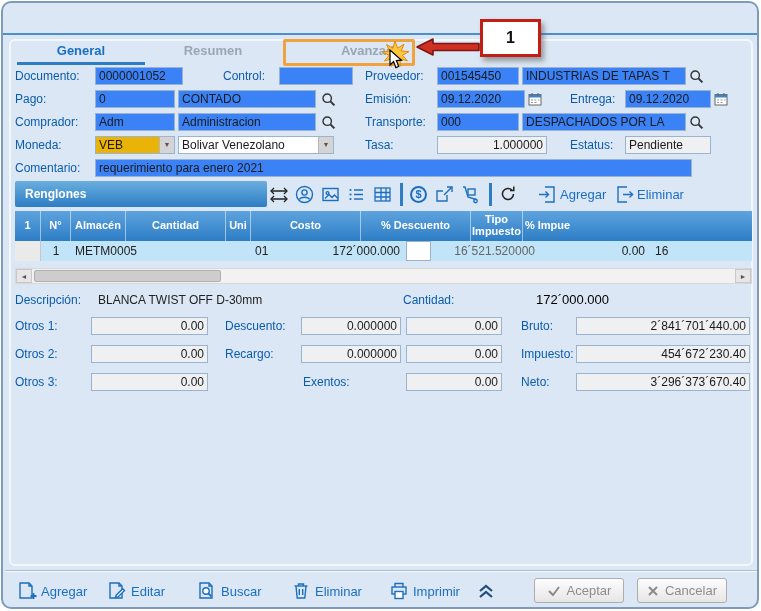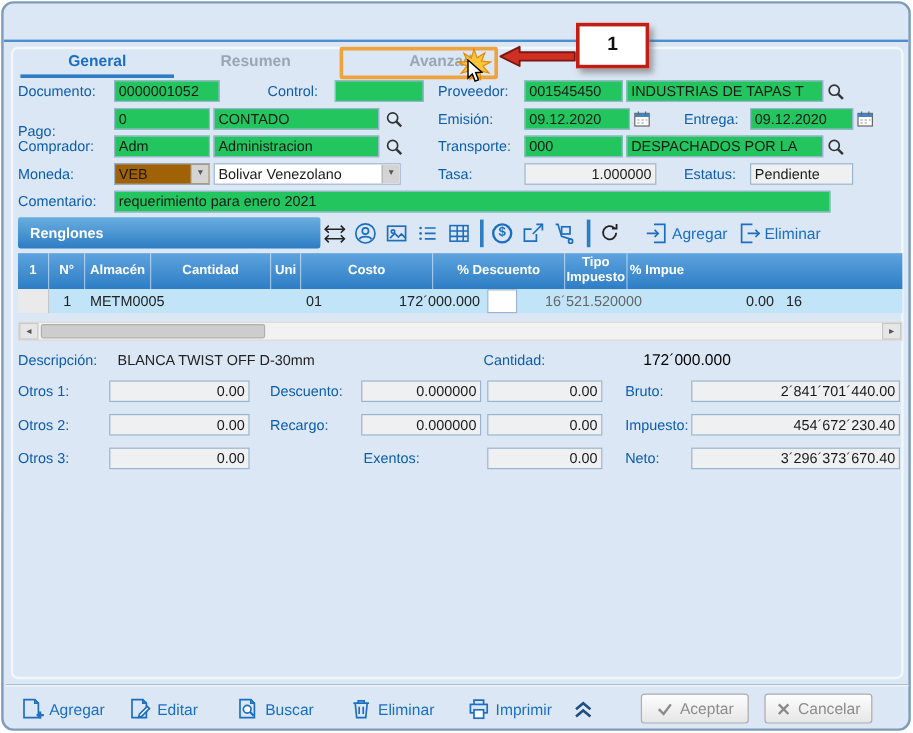--- a/index.html
+++ b/index.html
@@ -11,26 +11,26 @@
   .title-rule { position: absolute; left: 0; top: 30px; width: 100%; height: 2px; background: #4d8fcc; }
   .panel { position: absolute; left: 6px; top: 36px; width: 744px; height: 527px;
            border: 2px solid #f2f7fc; border-radius: 6px; }
   .tab { position: absolute; top: 40px; height: 20px; text-align: center; font-size: 13px; font-weight: bold; cursor: pointer; }
   .tab.active { color: #1a6fc4; }
   .tab.inactive { color: #9aa6b4; }
   .tab-underline { position: absolute; top: 59px; height: 3px; background: #2d7dc5; }
   .hl-box { position: absolute; left: 280px; top: 36px; width: 132px; height: 27px;
             border: 3px solid #f0a23c; border-radius: 2px; z-index: 40; }
   .lbl { position: absolute; color: #0b5cad; font-size: 12px; white-space: nowrap; }
-  .inp { position: absolute; height: 18px; background: #22c55e; border: 1px solid #9ab4cf;
+  .inp { position: absolute; height: 18px; background: #3b82f6; border: 1px solid #9ab4cf;
          font-size: 12px; color: #1a1a1a; padding: 1px 3px 0 3px; line-height: 15px;
          white-space: nowrap; overflow: hidden; }
   .gray { background: #eef0f2; }
   .num { text-align: right; }
-  .sel { background: #a16207; padding-right: 17px; }
+  .sel { background: #eab308; padding-right: 17px; }
   .dd { position: absolute; right: 0; top: 0; width: 15px; height: 16px; background: #d4d4d4;
         border-left: 1px solid #b5b5b5; font-size: 7px; color: #555; text-align: center; line-height: 16px; }
   .icon-btn { position: absolute; cursor: pointer; line-height: 0; }
   .rng-bar { position: absolute; left: 12px; top: 178px; width: 252px; height: 26px;
              background: linear-gradient(#6aaede, #2d7dc5); color: #fff; font-size: 12px;
              font-weight: bold; line-height: 26px; padding-left: 10px; border-radius: 2px; }
   .vsep { position: absolute; top: 180px; width: 3px; height: 23px; background: #2d7dc5; }
   .rng-label { position: absolute; top: 184px; font-size: 13px; color: #1a6fc4; cursor: pointer; }
   .tbl-head { position: absolute; left: 12px; top: 208px; width: 737px; height: 30px; display: flex;
               background: linear-gradient(#5ea3de, #2d7dc5); }
@@ -89,21 +89,21 @@
   <div class="lbl" style="left:362px;top:66px;">Proveedor:</div>
   <div class="inp" style="left:434px;top:64px;width:82px;">001545450</div>
   <div class="inp" style="left:519px;top:64px;width:164px;">INDUSTRIAS DE TAPAS T</div>
   <span class="icon-btn" style="left:686px;top:66px;">
     <svg width="15" height="15" viewBox="0 0 15 15" fill="none" stroke="#333" stroke-width="1.4">
           <circle cx="6.2" cy="6.2" r="4.2" fill="#dcebf7"></circle>
           <path d="M9.4 9.4l4 4" stroke-width="2"></path>
         </svg>
   </span>
 
-  <div class="lbl" style="left:12px;top:99px;">Pago:</div>
+  <div class="lbl" style="left:12px;top:89px;">Pago:</div>
   <div class="inp" style="left:92px;top:87px;width:80px;">0</div>
   <div class="inp" style="left:175px;top:87px;width:138px;">CONTADO</div>
   <span class="icon-btn" style="left:318px;top:89px;">
     <svg width="15" height="15" viewBox="0 0 15 15" fill="none" stroke="#333" stroke-width="1.4">
           <circle cx="6.2" cy="6.2" r="4.2" fill="#dcebf7"></circle>
           <path d="M9.4 9.4l4 4" stroke-width="2"></path>
         </svg>
   </span>
   <div class="lbl" style="left:362px;top:89px;">Emisión:</div>
   <div class="inp" style="left:434px;top:87px;width:88px;">09.12.2020</div>

